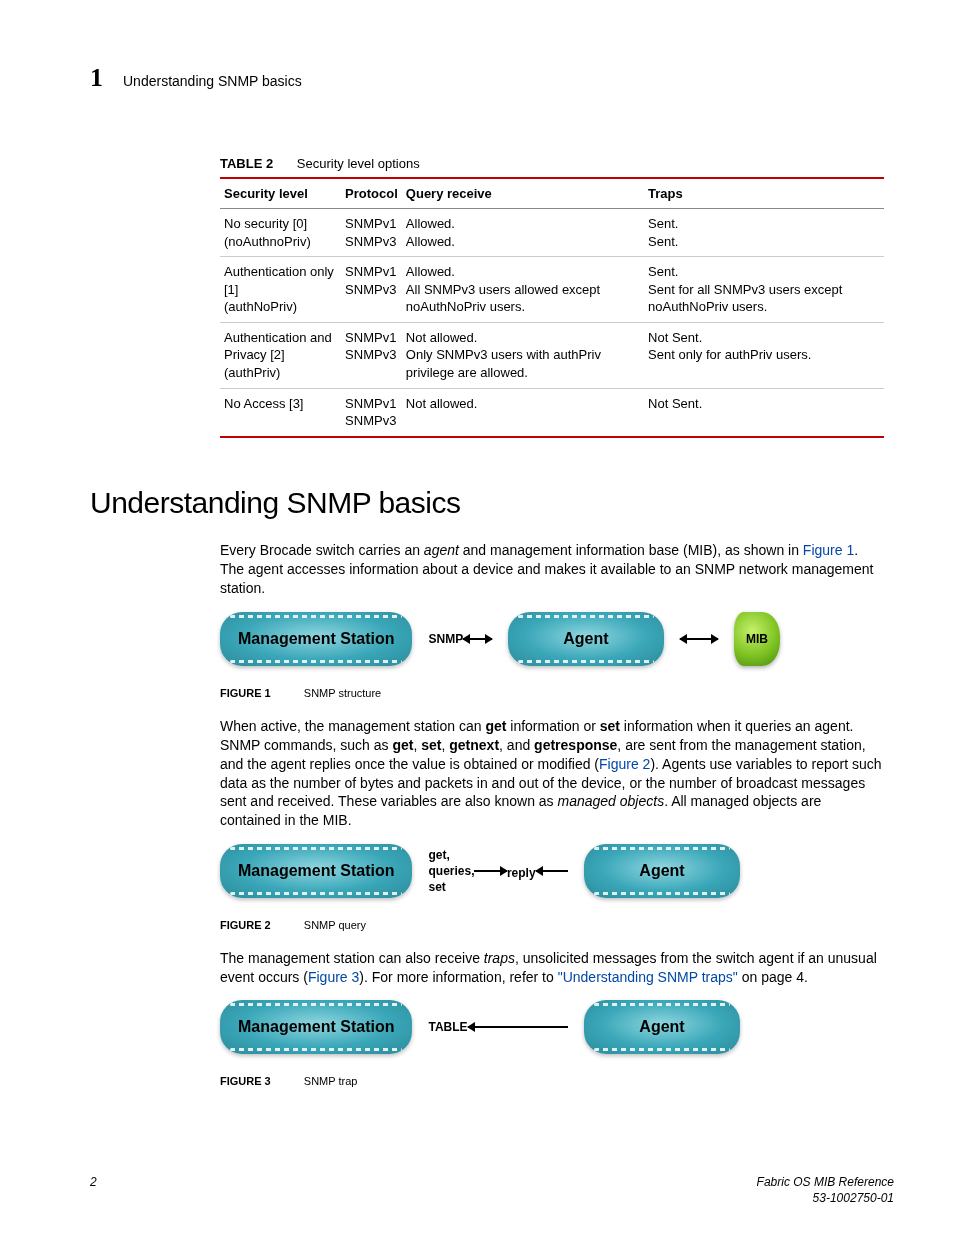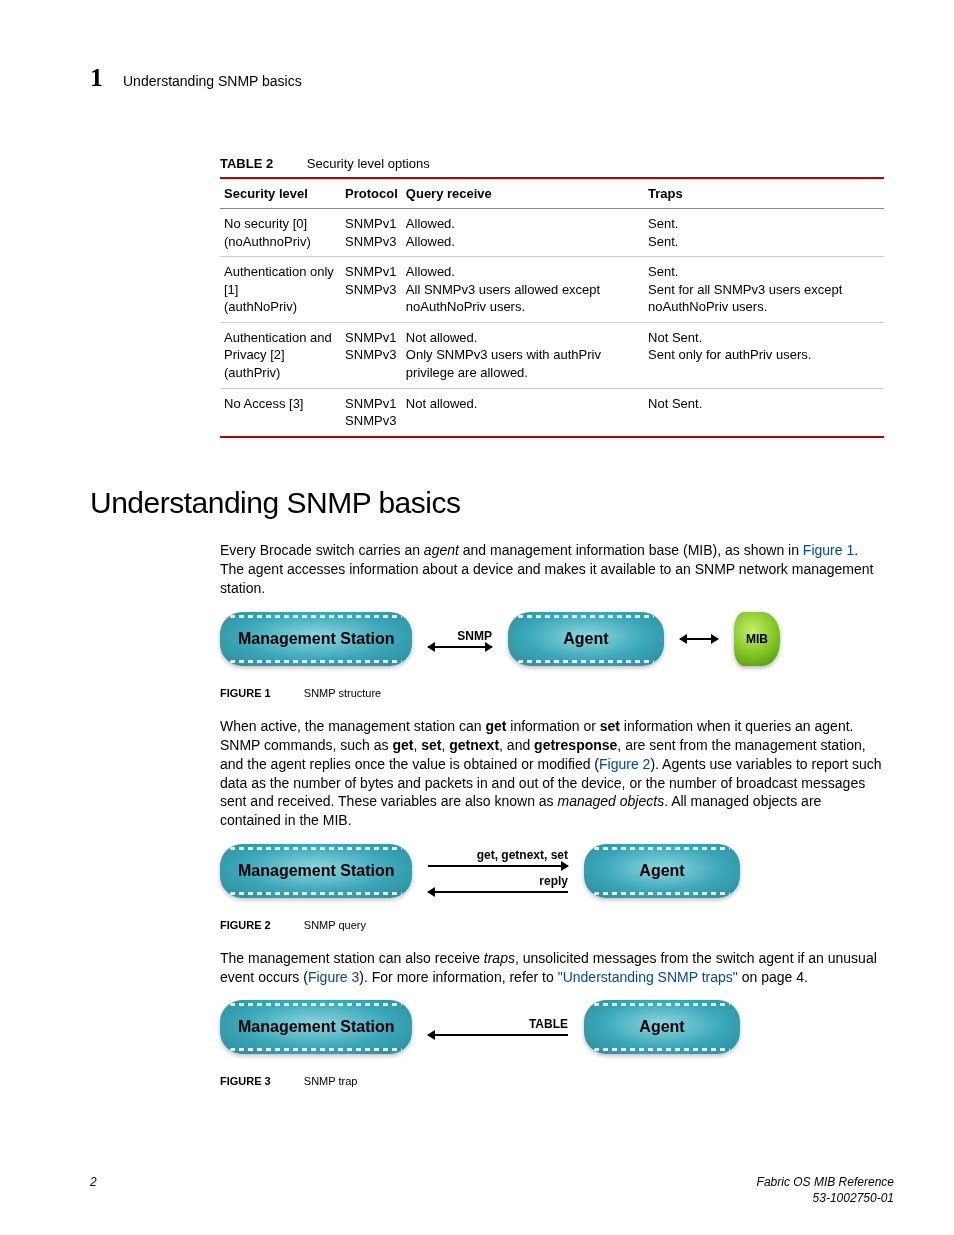--- a/index.html
+++ b/index.html
@@ -30,21 +30,21 @@
     margin-left: 130px;
     margin-right: 10px;
   }
   .table-caption {
     font-weight: bold;
     font-size: 13px;
     margin-bottom: 4px;
   }
   .table-caption .cap-title {
     font-weight: normal;
-    margin-left: 30px;
+    margin-left: 20px;
   }
   table.sec {
     width: 100%;
     border-collapse: collapse;
     font-size: 13px;
   }
   table.sec th {
     text-align: left;
     font-weight: bold;
     padding: 6px 4px;
@@ -114,22 +114,22 @@
     color:#000;
     font-weight:bold;
     font-size:12px;
     border-radius: 10px 18px 18px 10px / 18px 24px 24px 18px;
     padding: 19px 12px;
     box-shadow: 0 2px 4px rgba(0,0,0,0.3);
   }
   .arrow-wrap {
     flex:1;
     display:flex;
-    flex-direction:column;
-    align-items:flex-end;
+    flex-direction:row;
+    align-items:center;
     font-weight:bold;
     font-size:12px;
   }
   .arrow-line {
     width:100%;
     height:2px;
     background:#000;
     position:relative;
     margin:2px 0;
   }
@@ -254,21 +254,21 @@
     <span class="cap-title">SNMP structure</span>
   </div>
 
   <p class="body-text">
     <span>When active, the management station can </span><strong class="nb">get</strong><span> information or </span><strong class="nb">set</strong><span> information when it queries an agent. SNMP commands, such as </span><strong class="nb">get</strong><span>, </span><strong class="nb">set</strong><span>, </span><strong class="nb">getnext</strong><span>, and </span><strong class="nb">getresponse</strong><span>, are sent from the management station, and the agent replies once the value is obtained or modified (</span><span class="link">Figure 2</span><span>). Agents use variables to report such data as the number of bytes and packets in and out of the device, or the number of broadcast messages sent and received. These variables are also known as </span><em>managed objects</em><span>. All managed objects are contained in the MIB.</span>
   </p>
 
   <div class="figure" style="width:520px">
     <div class="lozenge">Management Station</div>
     <div class="arrow-wrap">
-      <span>get, getnext, set</span>
+      <span>get, queries, set</span>
       <div class="arrow-line right"></div>
       <span style="margin-top:4px">reply</span>
       <div class="arrow-line left"></div>
     </div>
     <div class="lozenge">Agent</div>
   </div>
   <div class="fig-caption">
     <span>FIGURE 2</span>
     <span class="cap-title">SNMP query</span>
   </div>

